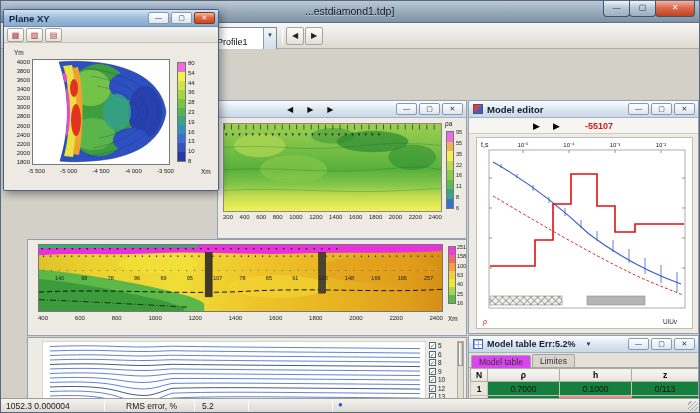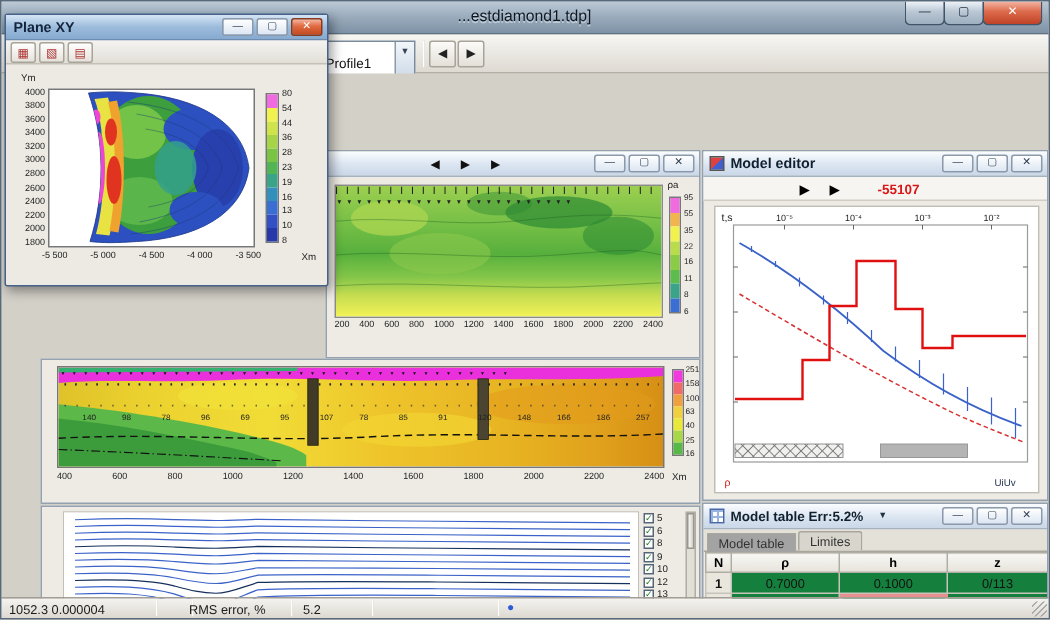--- a/index.html
+++ b/index.html
@@ -72,21 +72,21 @@
 .me-tri{position:absolute;top:3px;font-size:9px;color:#000;}
 .me-station{position:absolute;left:116px;top:3px;font-size:9px;font-weight:bold;color:#d81818;}
 .me-plot{position:absolute;left:7px;top:36px;width:217px;height:192px;background:#fff;border:1px solid #c0bdb4;}
 
 #mt-panel{left:467px;top:286px;width:231px;height:113px;overflow:hidden;}
 .mt-icon{width:10px;height:10px;margin:0 4px;border:1px solid #4668a8;background-color:#fff;background-image:linear-gradient(#9ab4e0 1.5px,transparent 1.5px),linear-gradient(90deg,#9ab4e0 1.5px,transparent 1.5px);background-size:4px 4px;}
 .mt-title-text{font-weight:bold;font-size:9px;color:#10202e;}
 .mt-drop{font-size:6px;margin-left:10px;color:#234;}
 .mt-tabs{position:absolute;top:17px;left:0;right:0;height:15px;background:#e4e1d9;border-bottom:1px solid #a9a69d;display:flex;align-items:flex-end;padding-left:2px;}
 .mt-tab{font-size:8.5px;padding:1px 7px;border:1px solid #a9a69d;border-bottom:none;background:#d8d5cd;color:#333;border-radius:2px 2px 0 0;margin-right:1px;}
-.mt-tab.active{background:#a3a3a3;position:relative;top:1px;text-align:center;}
+.mt-tab.active{background:#d946ef;position:relative;top:1px;text-align:center;}
 .mtable{position:absolute;top:32px;left:1px;width:228px;border-collapse:collapse;font-size:8.5px;table-layout:fixed;}
 .mtable th{border:1px solid #b0ada4;background:linear-gradient(#f8f7f4,#e6e3db);font-weight:bold;height:13px;}
 .mtable td{border:1px solid #c6c3ba;background:#15803d;text-align:center;height:14px;color:#111;}
 .mtable .rn{background:#e9e6de;font-weight:bold;}
 .cell-sel{outline:2px solid #e89090;outline-offset:-2px;}
 
 .statusbar{position:absolute;left:0;right:0;bottom:0;height:14px;background:linear-gradient(#f4f3f0,#ddd9d1);border-top:1px solid #a29e95;font-size:8.5px;color:#1a1a1a;}
 .sb-sep{position:absolute;top:1px;bottom:1px;width:1px;background:#b9b5ac;border-right:1px solid #fdfdfc;}
 .sb-grip{position:absolute;right:1px;bottom:1px;width:10px;height:10px;background:repeating-linear-gradient(135deg,transparent 0 2px,#aaa 2px 3px);}
 </style>

